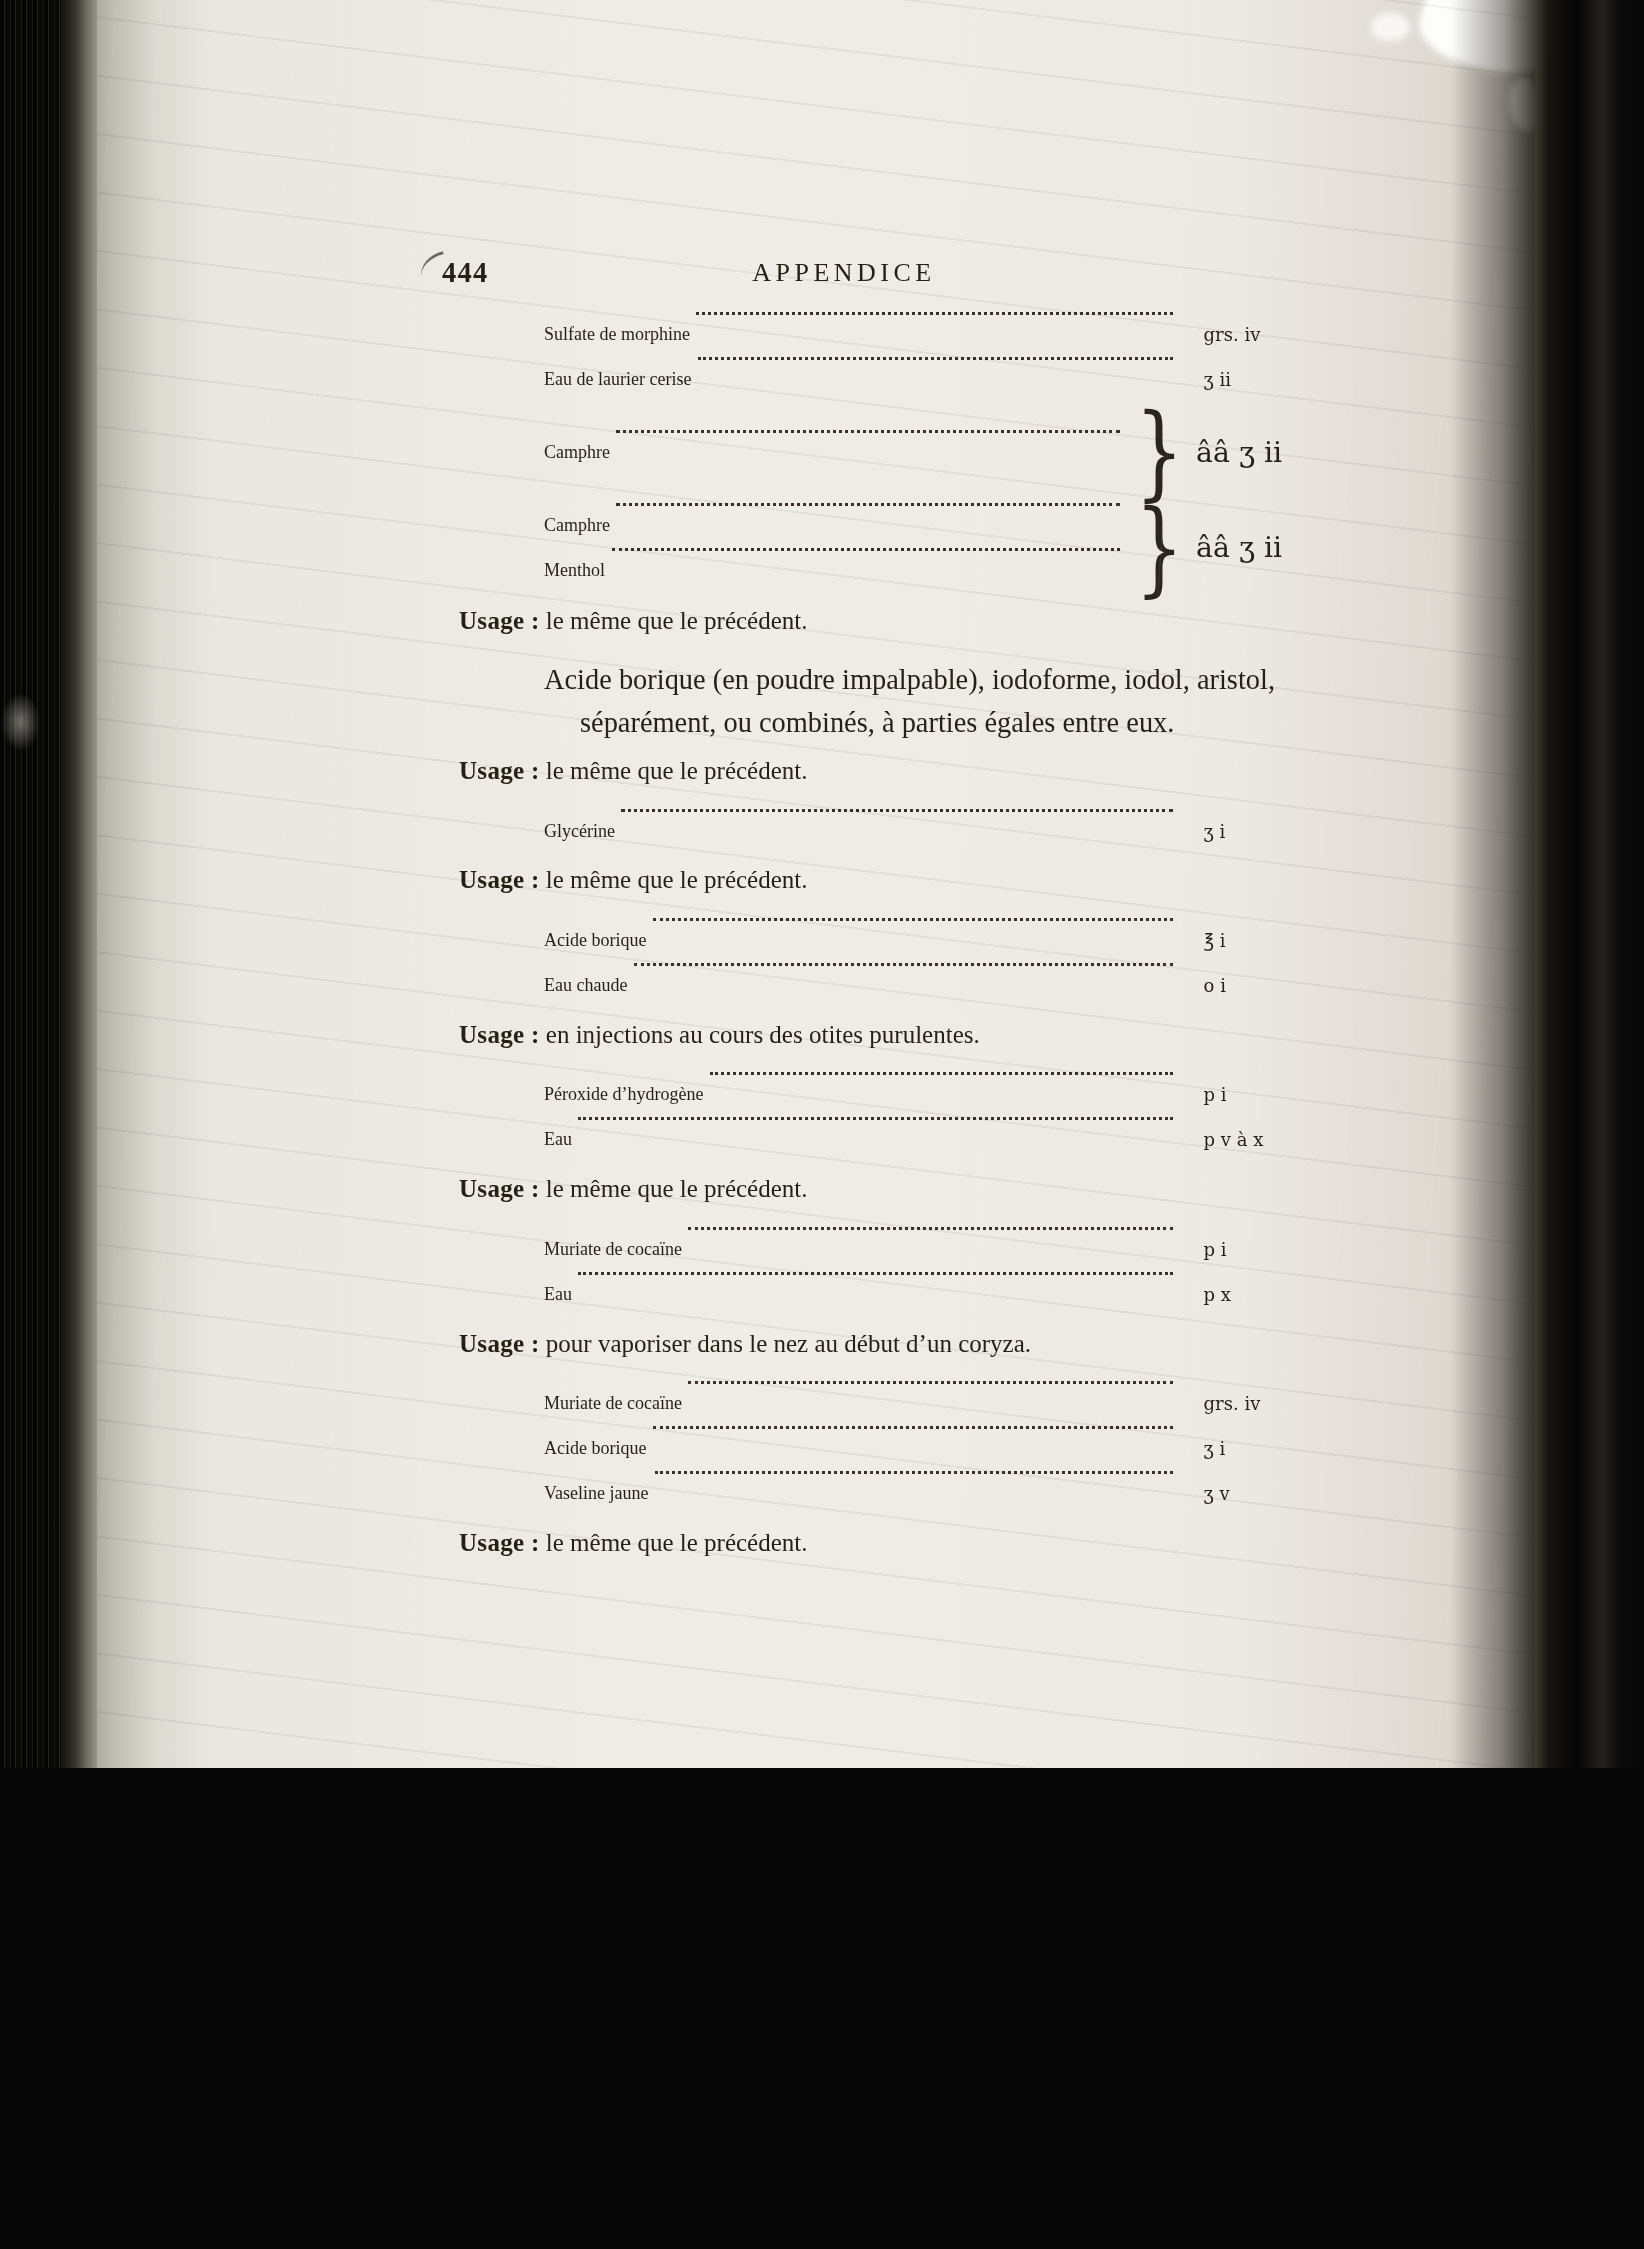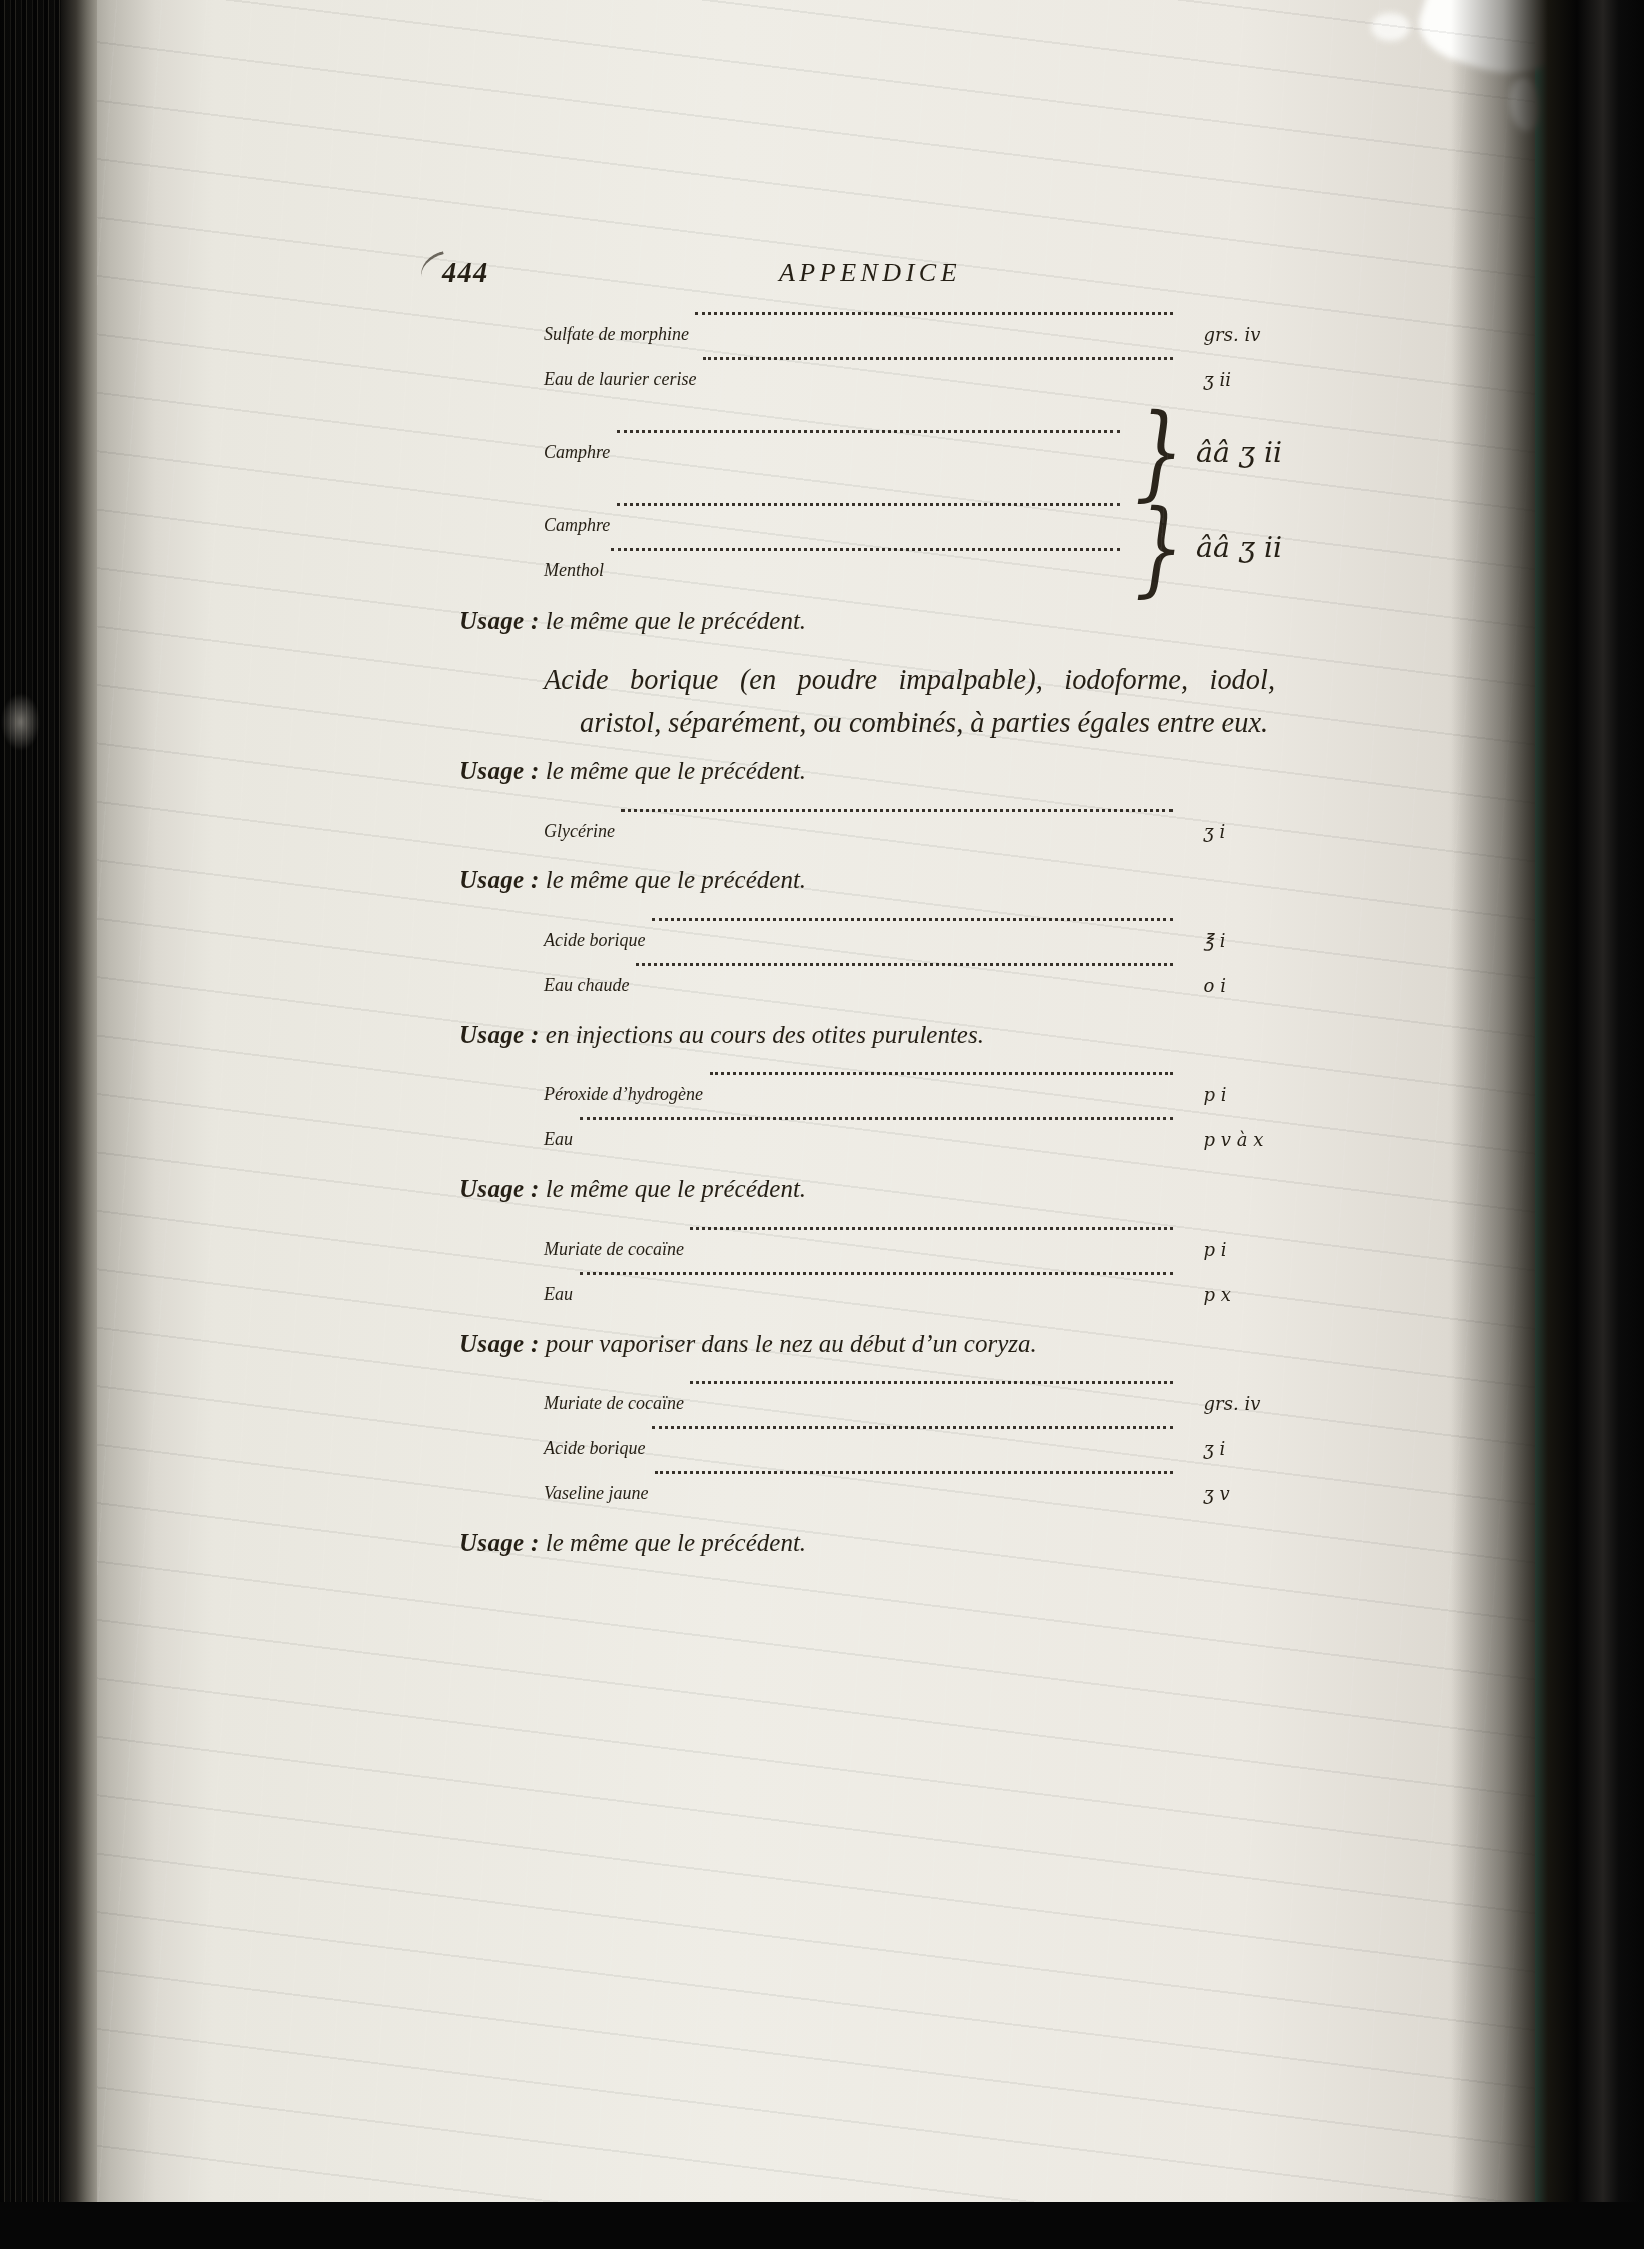--- a/index.html
+++ b/index.html
@@ -1,22 +1,21 @@
 <!DOCTYPE html>
 <html style="font-size:10.3px"><head>
 <meta charset="utf-8">
 <style>
   html, body { margin: 0; padding: 0; background: #060606; }
   .scan {
     position: relative;
-    width: 1645px; height: 2202px;
-    background: #5eead4;
+    width: 1645px; height: 1768px;
+    background: #fef9c3;
     overflow: hidden;
     font-family: "Liberation Serif", "DejaVu Serif", serif;
-    font-style: italic;
   }
   
   .paper {
     position: absolute; left: 71px; top: 0; right: 110px; bottom: 0;
     background: linear-gradient(90deg,
       #8e8b82 0px, #bdbab1 39px, #dcd9d1 84px, #e9e7df 142px,
       #efede6 45%, #ece9e2 80%, #ddd9d1 94%, #b5b1a8 100%);
   }
   .paper::after { 
     content: ""; position: absolute; inset: 0; opacity: .05; pointer-events: none;
@@ -51,21 +50,21 @@
   .blob3 { left: 1300px; top: 13px; width: 39px; height: 28.4px; border-radius: 50%; opacity: .8; }
   .pen-mark {
     position: absolute; left: -19.4px; top: -2.6px; width: 27px; height: 17px;
     border-top: 3.9px solid #4c463c; border-radius: 100% 0 0 0;
     transform: rotate(-14deg); opacity: .8;
   }
   
   .content { position: absolute; left: 362px; top: 253px; width: 970px; color: #251f15; }
   .page-head { position: relative; height: 40px; margin-bottom: 19.4px; font-size: 28.4px; line-height: 40px; }
   .page-num { position: absolute; left: 9px; font-weight: bold; letter-spacing: 1.3px; }
-  .running-head { position: absolute; left: 437px; transform: translateX(-50%); font-size: 26px; letter-spacing: 4.5px; }
+  .running-head { position: absolute; left: 411px; transform: translateX(-50%); font-size: 26px; letter-spacing: 4.5px; }
 
   .rx { margin: 0 0 3.9px 0; }
   .rx-row { display: flex; align-items: flex-start; margin-left: 111px; width: 771px; font-size: 18px; line-height: 45px; }
   .rx-name { white-space: nowrap; }
   .leader { flex: 1 1 auto; min-width: 19.4px; margin: 0 6.5px; height: 0; border-bottom: 3.2px dotted #37312a; }
   .rx-dose { flex: 0 0 136px; padding-left: 24.6px; box-sizing: border-box; white-space: nowrap;
              font-family: "DejaVu Serif", "DejaVu Sans", serif; }
 
   .rx-pair { display: flex; align-items: center; margin: 0 0 3.9px 111px; }
   .pair-rows { width: 582px; }

